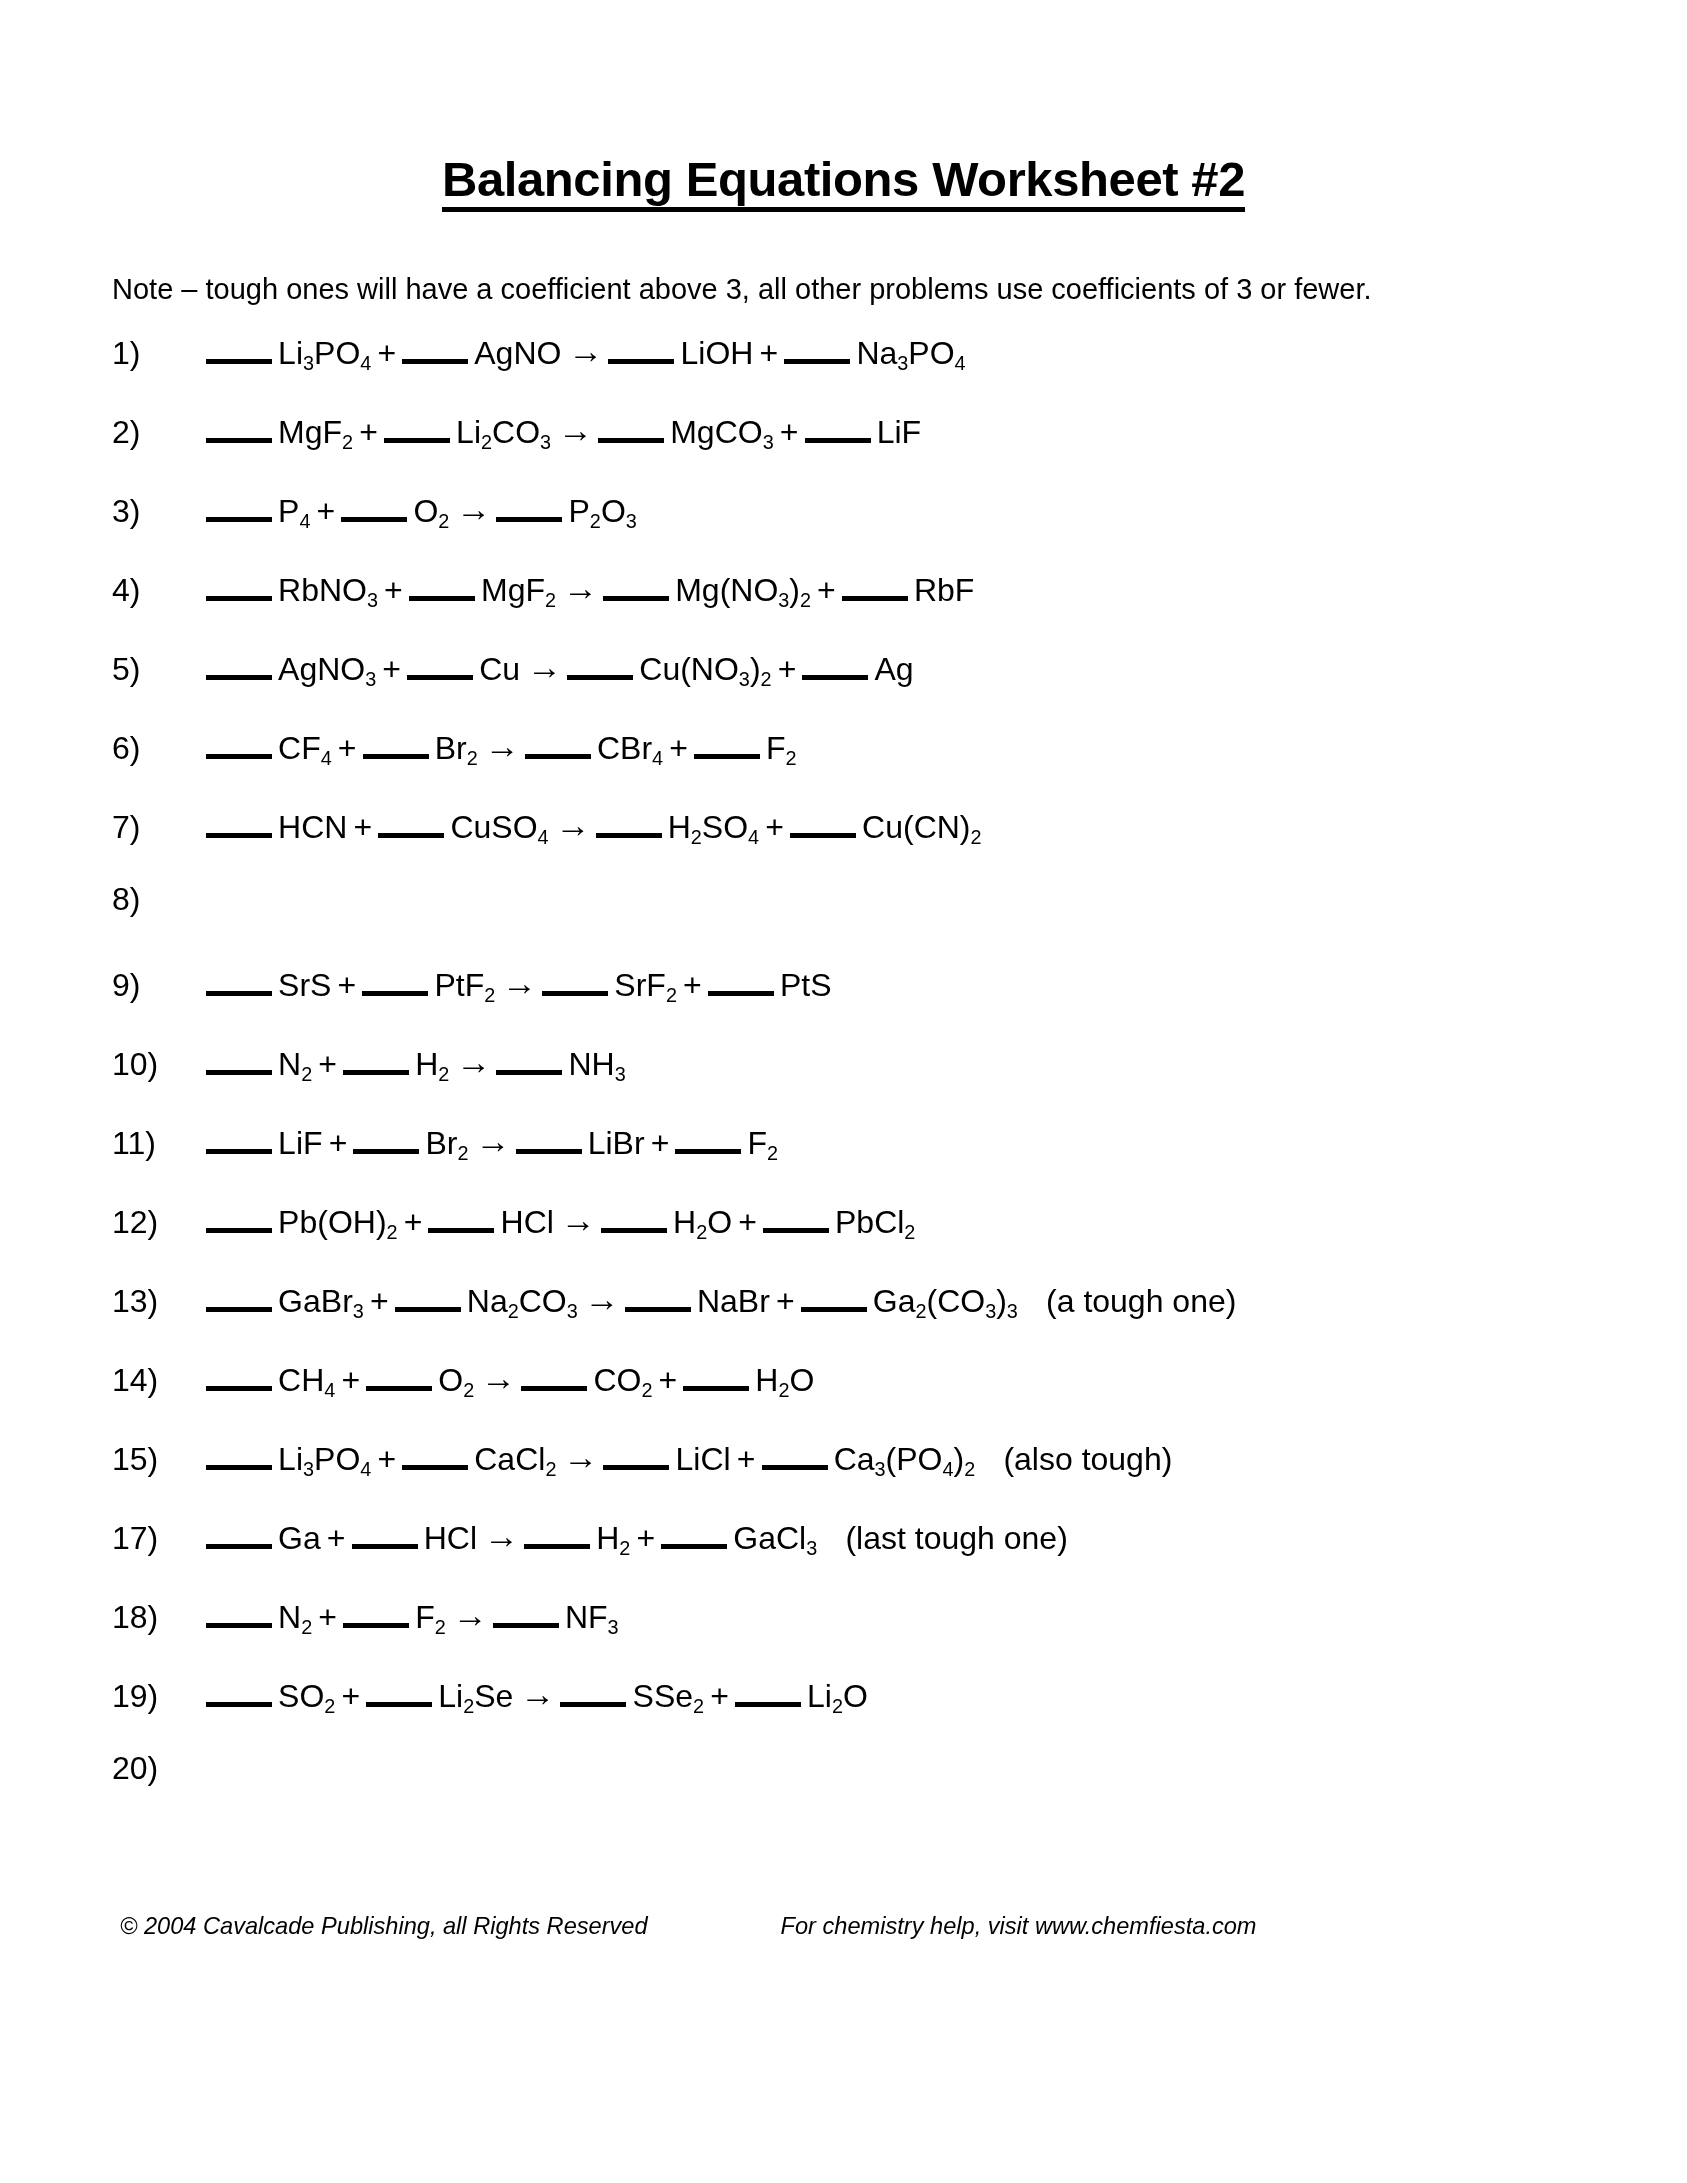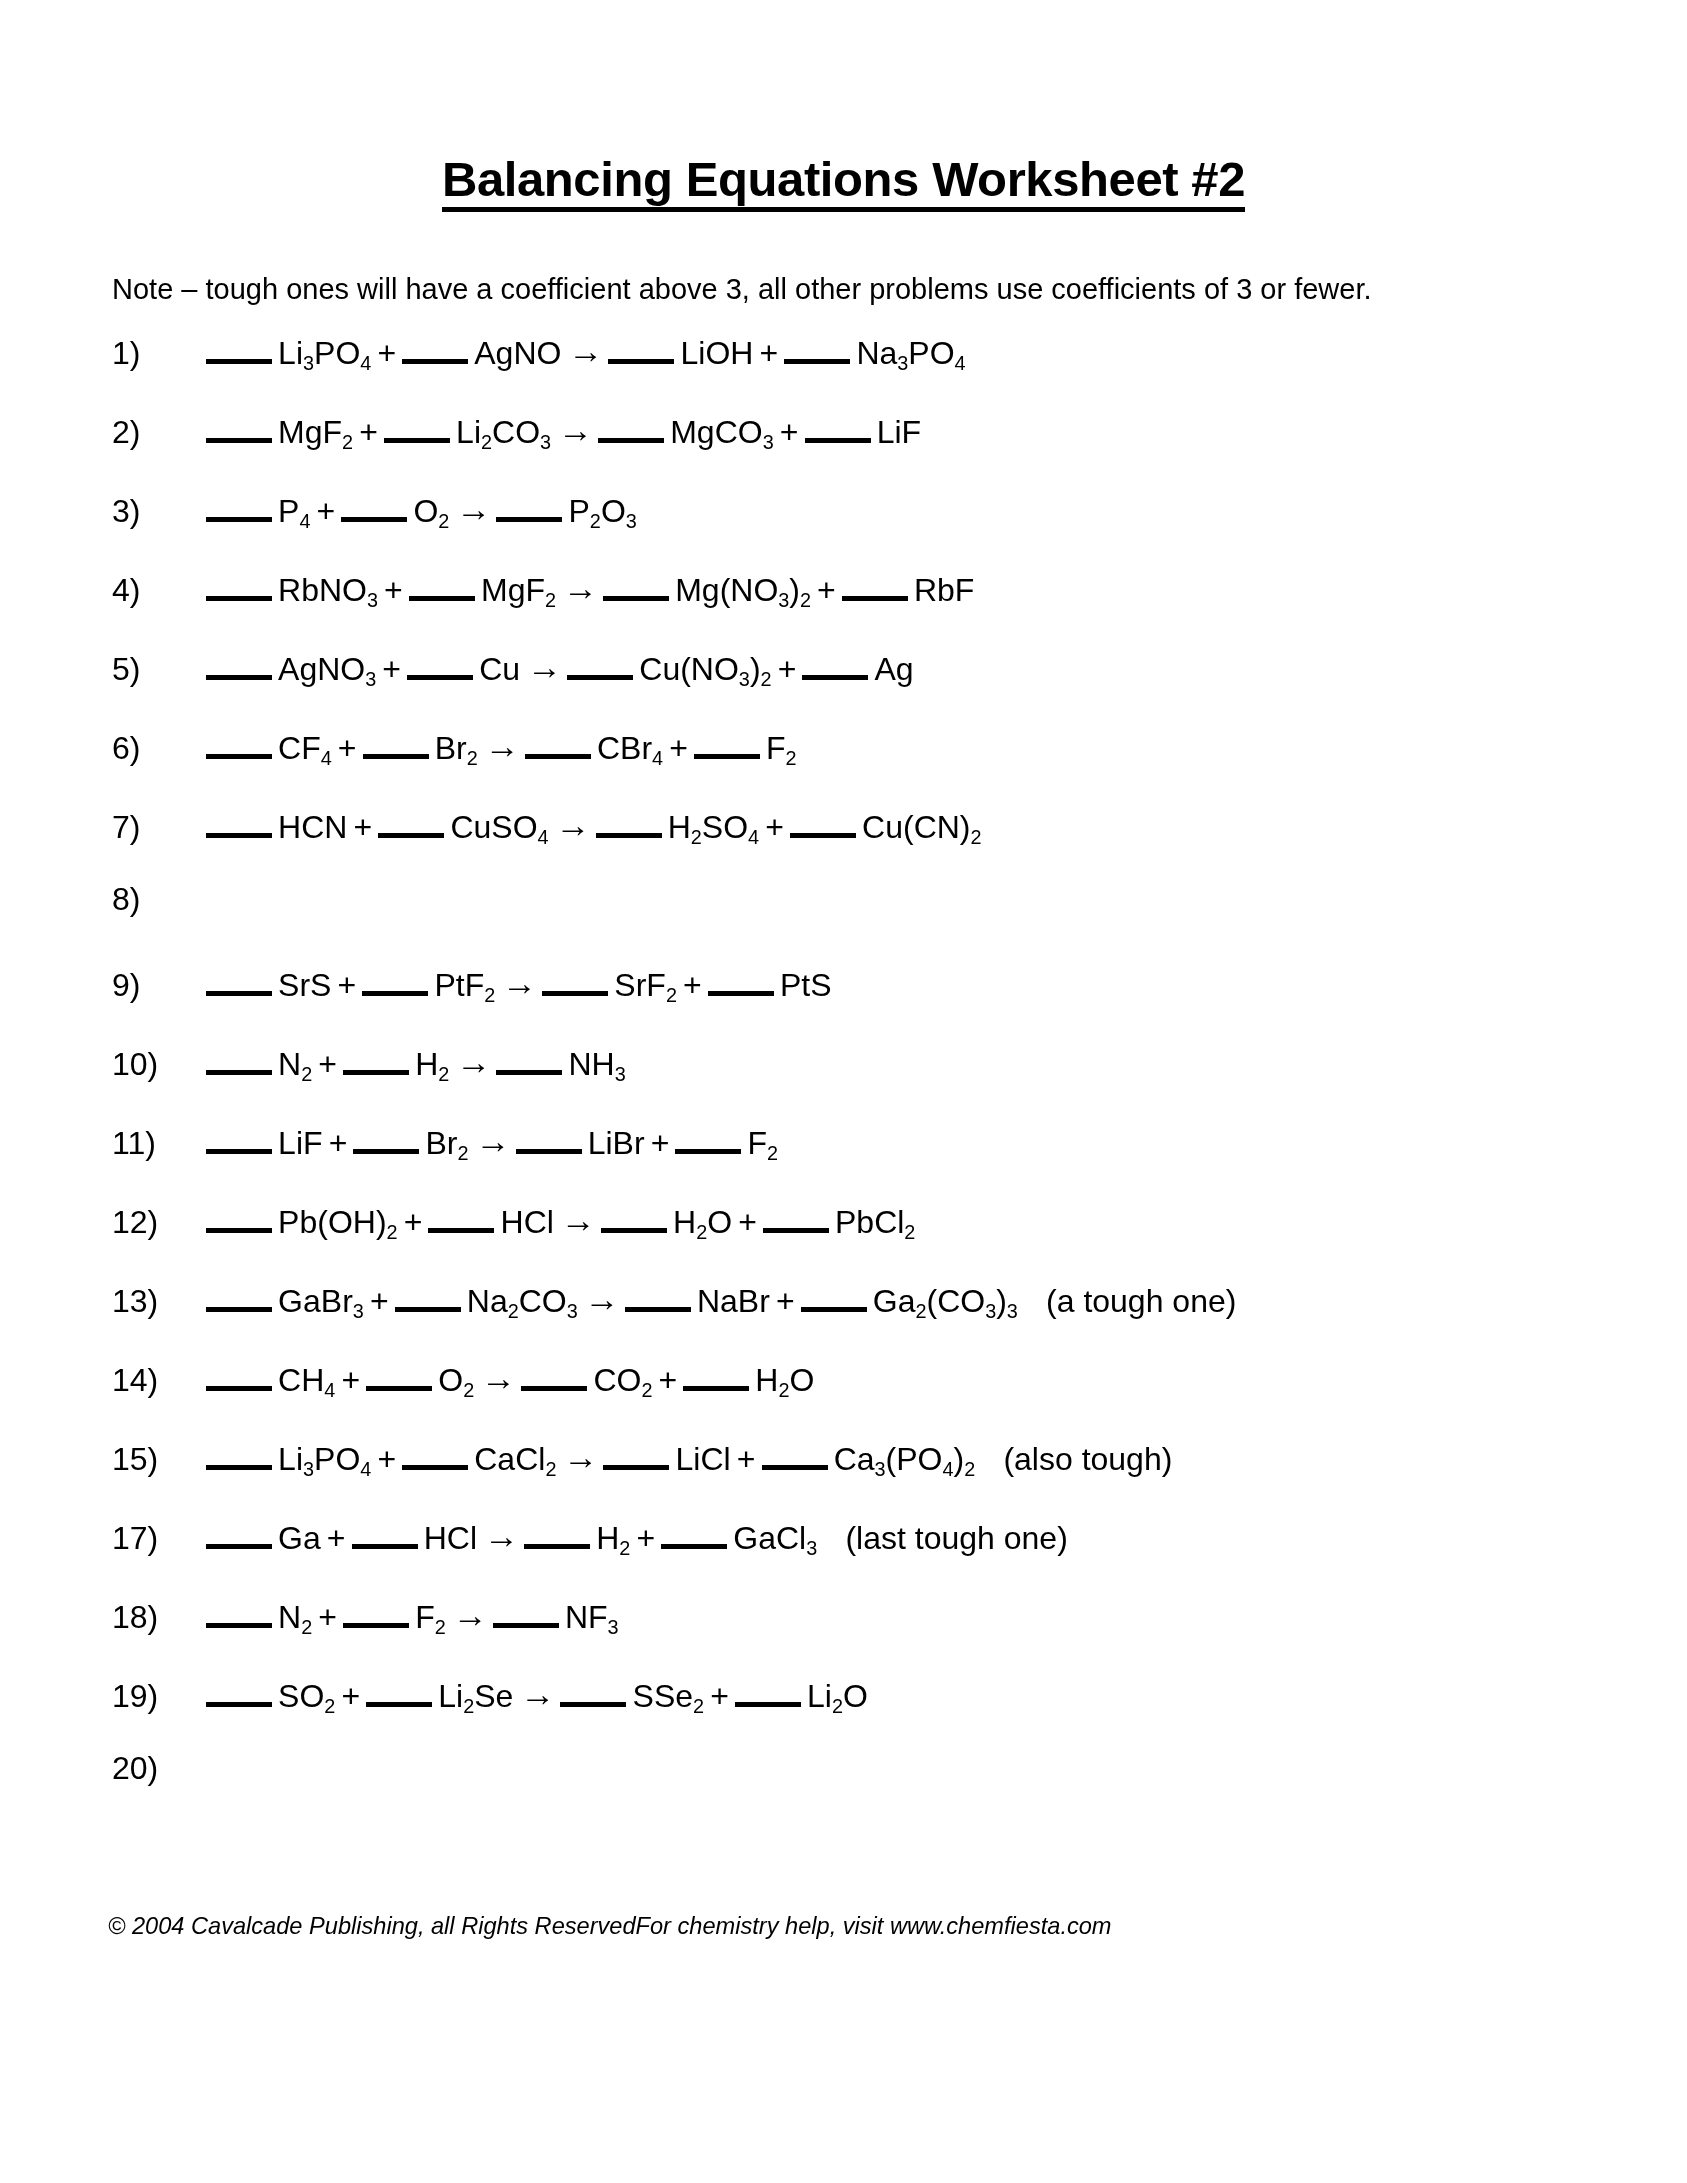--- a/index.html
+++ b/index.html
@@ -94,30 +94,30 @@
     top: 0.3em;
     line-height: 0;
   }
   .hint {
     margin-left: 23px;
   }
 
   
   .footer {
     position: absolute;
-    left: 108px;
+    left: 120px;
     right: 112px;
     bottom: 68px;
     display: flex;
     font-size: 23.6px;
     font-style: italic;
     line-height: 1.2;
   }
   .footer-left  { flex: 0 0 auto; }
-  .footer-right { flex: 0 0 auto; }
+  .footer-right { margin-left: 133px; flex: 0 0 auto; }
 </style>
 </head>
 <body>
 
 <div class="page">
 
   <div class="title-wrap">
     <h1 class="title">Balancing Equations Worksheet #2</h1>
   </div>
 

